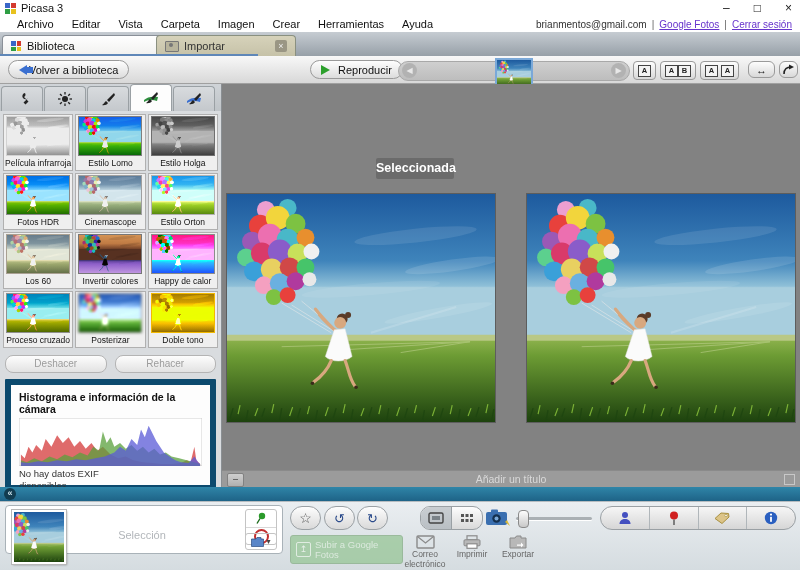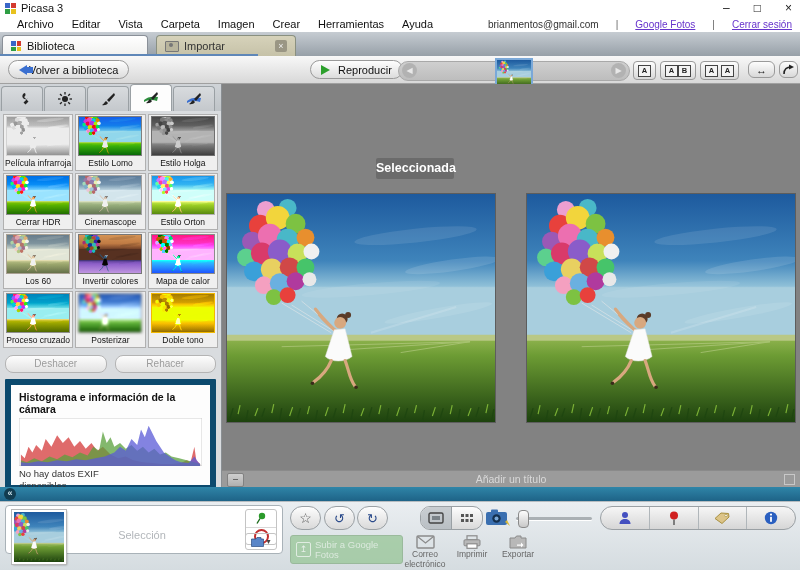--- a/index.html
+++ b/index.html
@@ -11,28 +11,28 @@
   .logo i{display:block;}
   .logo i:nth-child(1){background:#3a66c8;}.logo i:nth-child(2){background:#d33a2e;}
   .logo i:nth-child(3){background:#2e9e44;}.logo i:nth-child(4){background:#e8c21e;}
   .title-text{font-size:11px;}
   .winctl{position:absolute;right:8px;top:0;display:flex;gap:24px;font-size:12px;color:#222;}
   .winctl span{cursor:default;line-height:16px;}
   
   .menubar{height:16px;display:flex;align-items:center;background:#fff;font-size:11px;position:relative;}
   .menu-items{display:flex;gap:0;padding-left:8px;}
   .menu-item{padding:0 9px;cursor:default;}
-  .account{position:absolute;right:8px;font-size:10px;color:#333;display:flex;gap:17px;}
+  .account{position:absolute;right:8px;font-size:10px;color:#333;display:flex;gap:5px;}
   .account .link{color:#6633cc;text-decoration:underline;cursor:pointer;}
   .account .sep{color:#666;}
   
   .tabbar{height:24px;background:linear-gradient(#c6ccd2,#97a0a8);position:relative;}
   .tab{position:absolute;bottom:0;height:21px;display:flex;align-items:center;font-size:11px;
        border-radius:4px 4px 0 0;padding:0 8px;box-sizing:border-box;}
-  .tab-library{left:2px;width:146px;background:linear-gradient(#ffffff,#f0f0ee);border:1px solid #8a9098;border-bottom:none;text-align:right;}
+  .tab-library{left:2px;width:164px;background:linear-gradient(#ffffff,#f0f0ee);border:1px solid #8a9098;border-bottom:none;text-align:right;}
   .tab-import{left:156px;width:140px;background:linear-gradient(#d6d2ba,#c6c2a8);border:1px solid #8a9080;border-bottom:none;color:#333;}
   .tab-underline{position:absolute;bottom:0;left:0;width:258px;height:2px;background:#5f87b8;}
   .lib-icon{width:10px;height:10px;display:grid;grid-template-columns:1fr 1fr;grid-template-rows:1fr 1fr;gap:1px;margin-right:6px;}
   .lib-icon i:nth-child(1){background:#3a66c8;}.lib-icon i:nth-child(2){background:#d33a2e;}
   .lib-icon i:nth-child(3){background:#2e9e44;}.lib-icon i:nth-child(4){background:#e8c21e;}
   .import-icon{width:12px;height:9px;border:1px solid #777;background:#b8b49c;border-radius:1px;margin-right:5px;position:relative;}
   .import-icon:after{content:"";position:absolute;left:3px;top:1px;width:4px;height:4px;border-radius:50%;background:#777;}
   .tab-close{margin-left:auto;width:12px;height:12px;background:#9a9684;color:#eee;font-size:9px;line-height:12px;
              text-align:center;border-radius:2px;cursor:pointer;}
   
@@ -701,21 +701,21 @@
   <circle cx="91" cy="191" r="1.8" fill="#3a2a1a"></circle>
                 <circle cx="135" cy="195" r="1.8" fill="#3a2a1a"></circle>
   <g stroke="#1e4510" stroke-width="1.4" opacity="0.8">
     <path d="M8,226 l3,-10 M24,229 l2,-11 M40,225 l3,-9 M58,228 l2,-12 M76,226 l3,-10 M94,229 l2,-11 M112,226 l3,-10 M130,228 l2,-11 M148,225 l3,-10 M166,228 l2,-12 M184,226 l3,-10 M202,229 l2,-11 M220,226 l3,-10 M238,228 l2,-11 M256,225 l3,-10 M272,228 l2,-11"></path>
   </g>
   <g stroke="#8fc83e" stroke-width="1.2" opacity="0.8">
     <path d="M16,222 l2,-9 M33,224 l3,-8 M50,221 l2,-9 M68,224 l3,-9 M86,222 l2,-8 M104,224 l3,-9 M122,221 l2,-9 M140,224 l3,-8 M158,222 l2,-9 M176,224 l3,-9 M194,221 l2,-8 M212,224 l3,-9 M230,222 l2,-9 M248,224 l3,-8 M266,221 l2,-9"></path>
   </g>
 </svg>
             </div>
-            <div class="filter-label">Cerrar HDR</div>
+            <div class="filter-label">Fotos HDR</div>
           </div>
           <div class="filter-cell">
             <div class="mini-scene" style="filter: saturate(0.45) brightness(1.2) contrast(0.88);">
               <svg viewBox="0 0 280 230" preserveAspectRatio="xMidYMid slice" xmlns="http://www.w3.org/2000/svg">
   <defs>
     <linearGradient id="sky_5" x1="0" y1="0" x2="0" y2="1">
       <stop offset="0" stop-color="#1d5a9e"></stop>
                     <stop offset="0.45" stop-color="#3f84bb"></stop>
       <stop offset="0.62" stop-color="#8fc0d8"></stop>
                     <stop offset="0.63" stop-color="#a8cede"></stop>
@@ -1131,21 +1131,21 @@
   <circle cx="91" cy="191" r="1.8" fill="#3a2a1a"></circle>
                 <circle cx="135" cy="195" r="1.8" fill="#3a2a1a"></circle>
   <g stroke="#1e4510" stroke-width="1.4" opacity="0.8">
     <path d="M8,226 l3,-10 M24,229 l2,-11 M40,225 l3,-9 M58,228 l2,-12 M76,226 l3,-10 M94,229 l2,-11 M112,226 l3,-10 M130,228 l2,-11 M148,225 l3,-10 M166,228 l2,-12 M184,226 l3,-10 M202,229 l2,-11 M220,226 l3,-10 M238,228 l2,-11 M256,225 l3,-10 M272,228 l2,-11"></path>
   </g>
   <g stroke="#8fc83e" stroke-width="1.2" opacity="0.8">
     <path d="M16,222 l2,-9 M33,224 l3,-8 M50,221 l2,-9 M68,224 l3,-9 M86,222 l2,-8 M104,224 l3,-9 M122,221 l2,-9 M140,224 l3,-8 M158,222 l2,-9 M176,224 l3,-9 M194,221 l2,-8 M212,224 l3,-9 M230,222 l2,-9 M248,224 l3,-8 M266,221 l2,-9"></path>
   </g>
 </svg>
             </div>
-            <div class="filter-label">Mapa de calor</div>
+            <div class="filter-label">Happy de calor</div>
           </div>
           <div class="filter-cell">
             <div class="mini-scene" style="filter: hue-rotate(-20deg) saturate(1.5) contrast(1.15) brightness(1.05);">
               <svg viewBox="0 0 280 230" preserveAspectRatio="xMidYMid slice" xmlns="http://www.w3.org/2000/svg">
   <defs>
     <linearGradient id="sky_10" x1="0" y1="0" x2="0" y2="1">
       <stop offset="0" stop-color="#1d5a9e"></stop>
                     <stop offset="0.45" stop-color="#3f84bb"></stop>
       <stop offset="0.62" stop-color="#8fc0d8"></stop>
                     <stop offset="0.63" stop-color="#a8cede"></stop>

